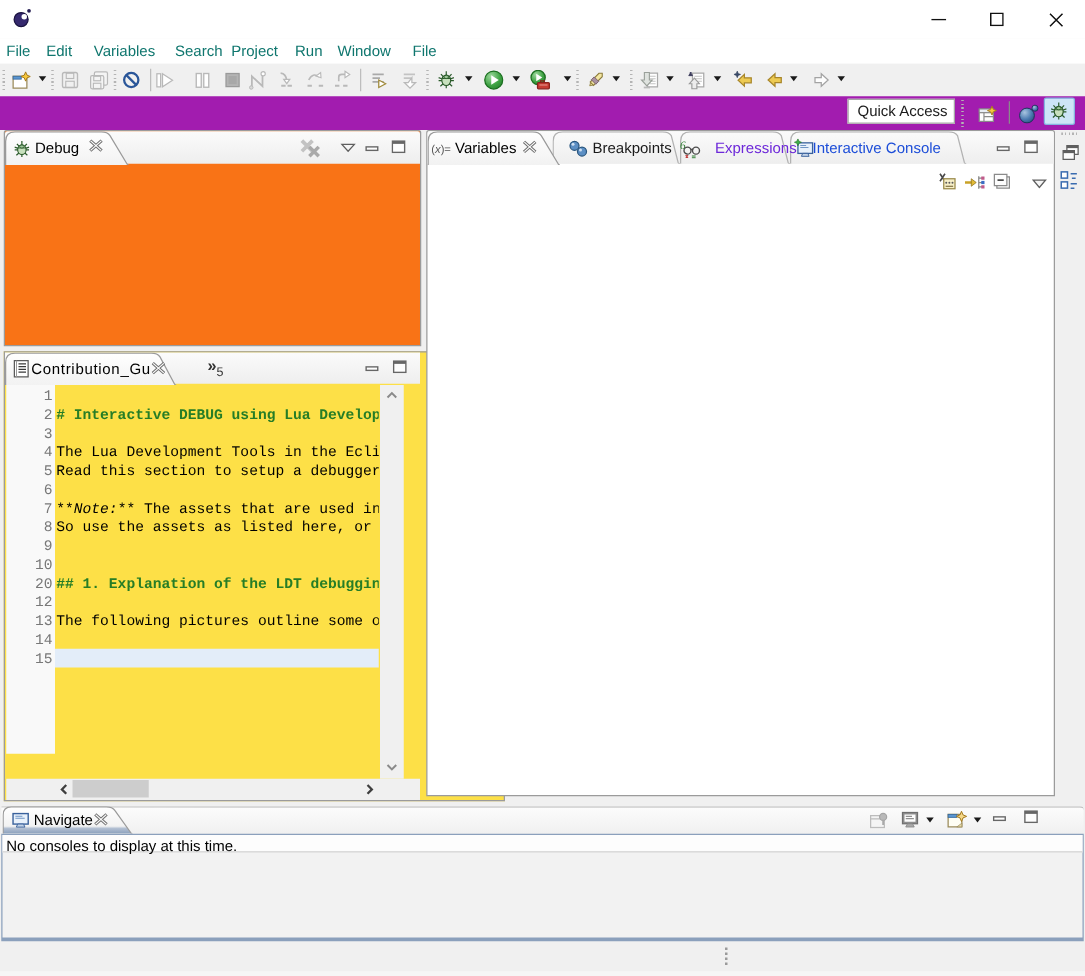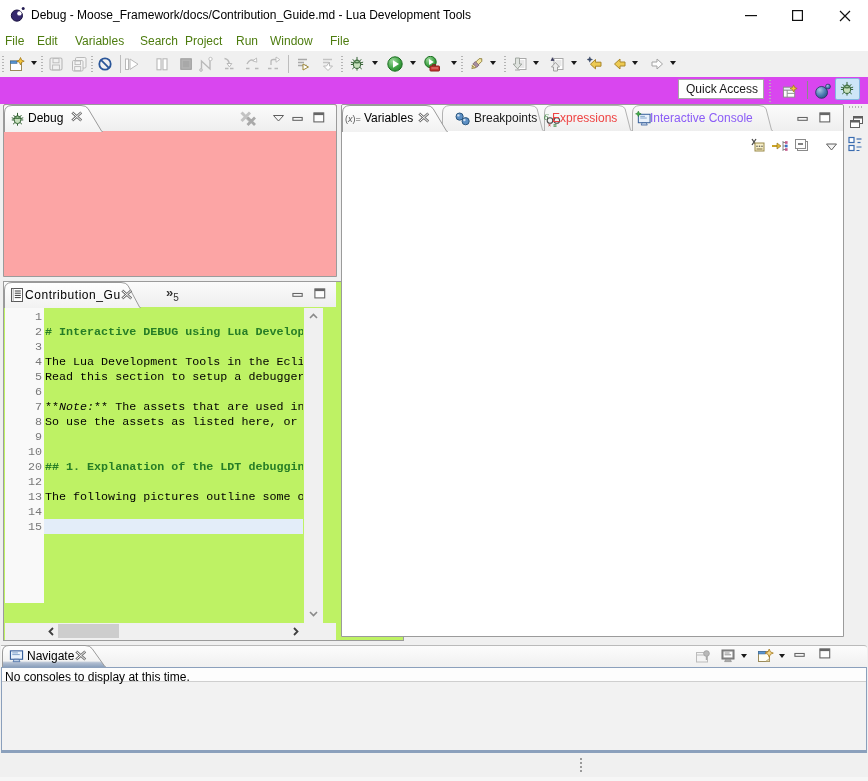--- a/index.html
+++ b/index.html
@@ -3,23 +3,23 @@
 <meta charset="utf-8">
 <style>
 * { margin:0; padding:0; box-sizing:border-box; }
 html,body { width:868px; height:781px; overflow:hidden; }
 body { font-family:"Liberation Sans",sans-serif; background:#f0f0f0; position:relative; font-size:12px; }
 #root { position:absolute; top:0; left:0; width:868px; height:781px; background:#f0f0f0; }
 .abs { position:absolute; }
 #titlebar { position:absolute; top:0; left:0; width:868px; height:31px; background:#ffffff; }
 #titletext { position:absolute; left:31px; top:8px; font-size:12px; color:#000; white-space:nowrap;  }
 #menubar { position:absolute; top:31px; left:0; width:868px; height:20px; background:#ffffff; }
-.menuitem { position:absolute; top:3px; font-size:12px; color:#4d7c0f; }
+.menuitem { position:absolute; top:3px; font-size:12px; color:#0f766e; }
 #toolbar { position:absolute; top:51px; left:0; width:868px; height:26px; background:#f0f0f0; }
-#row2 { position:absolute; top:77px; left:0; width:868px; height:27px; background:#d946ef; }
+#row2 { position:absolute; top:77px; left:0; width:868px; height:27px; background:#a21caf; }
 .ticon { position:absolute; top:5px; width:16px; height:16px; }
 .tsep { position:absolute; top:4px; width:1px; height:18px; background:#bdbdbd; }
 .tgrip { position:absolute; top:5px; width:2px; height:16px; background-image:repeating-linear-gradient(to bottom,#b4b4b4 0 1px,rgba(0,0,0,0) 1px 3px); }
 .darr { position:absolute; top:10px; width:0; height:0; border-left:3.5px solid transparent; border-right:3.5px solid transparent; border-top:4.2px solid #1a1a1a; }
 #qa { position:absolute; left:678px; top:2px; width:86px; height:20px; background:#fff; border:1px solid #a6a6a6; font-size:12px; color:#1a1a1a; padding:2px 0 0 7px; }
 .view { position:absolute; }
 .tablabel { position:absolute; top:6px; font-size:12px; white-space:nowrap; color:#000; }
 .lnum { position:absolute; left:2px; width:36px; text-align:right; color:#787878; font-family:"Liberation Mono",monospace; font-size:11.7px; }
 .cline { position:absolute; left:41px; white-space:pre; color:#000; font-family:"Liberation Mono",monospace; font-size:11.7px; }
 .green { color:#267d26; font-weight:bold; }
@@ -27,21 +27,20 @@
 </style>
 </head>
 <body>
 <div id="root">
 <div id="titlebar">
  <svg class="abs" style="left:9px;top:7px" width="18" height="18" viewBox="0 0 18 18">
   <circle cx="7.9" cy="8.6" r="5.6" fill="#35296e" stroke="#1a1340" stroke-width="1"></circle>
   <circle cx="10.4" cy="6.4" r="2.2" fill="#ffffff"></circle>
   <circle cx="14.2" cy="1.6" r="1.5" fill="#241c52"></circle>
  </svg>
- <div id="titletext">Debug - Moose_Framework/docs/Contribution_Guide.md - Lua Development Tools</div>
  <svg class="abs" style="left:745px;top:15px" width="12" height="2" viewBox="0 0 12 2">
         <rect width="12" height="1.2" fill="#111"></rect>
       </svg>
  <svg class="abs" style="left:792px;top:10px" width="11" height="11" viewBox="0 0 11 11">
         <rect x="0.6" y="0.6" width="9.8" height="9.8" fill="none" stroke="#111" stroke-width="1.2"></rect>
       </svg>
  <svg class="abs" style="left:839px;top:10px" width="12" height="12" viewBox="0 0 12 12">
         <path d="M1 1 L11 11 M11 1 L1 11" stroke="#111" stroke-width="1.2"></path>
       </svg>
 </div>
@@ -256,21 +255,21 @@
           <stop offset="1" stop-color="#eeeeee"></stop>
         </linearGradient>
         <linearGradient id="tgcon" x1="0" y1="0" x2="0" y2="1">
           <stop offset="0" stop-color="#ffffff"></stop>
           <stop offset="0.72" stop-color="#f2f2f2"></stop>
           <stop offset="0.8" stop-color="#b2bfd2"></stop>
           <stop offset="1" stop-color="#8ba0bc"></stop>
         </linearGradient>
       </defs>
     </svg>
-<div class="view" style="left:3px;top:104px;width:334px;height:173px;border:1px solid #9b9b9b;border-radius:2px 2px 0 0;background:#fca5a5">
+<div class="view" style="left:3px;top:104px;width:334px;height:173px;border:1px solid #9b9b9b;border-radius:2px 2px 0 0;background:#f97316">
 <div class="abs" style="left:0;top:0;width:332px;height:26px;background:linear-gradient(#fbfbfb,#eeeeee);border-radius:2px 2px 0 0"></div>
 <svg class="abs" style="left:0;top:0" width="100" height="27" viewBox="0 0 100 27">
         <path d="M0.5 27 L0.5 8 Q0.5 0.5 8 0.5 L77 0.5 Q82 0.5 84 3.5 L97.5 26 Q98 27 99 27" fill="url(#tgsel)" stroke="#9a9a9a" stroke-width="1"></path>
       </svg>
 <svg class="abs" style="left:6px;top:7px" width="15" height="15" viewBox="0 0 17 17">
 <g stroke="#2a5a2a" stroke-width="1.1">
 <line x1="8.5" y1="5" x2="8.5" y2="1"></line>
           <line x1="4" y1="3.5" x2="6.5" y2="6.3"></line>
           <line x1="13" y1="3.5" x2="10.5" y2="6.3"></line>
 <line x1="2" y1="6.5" x2="5.2" y2="7.6"></line>
@@ -298,21 +297,21 @@
         <path d="M1.5 1.5 h10 L6.5 7 z" fill="#f5f5f5" stroke="#5f5f5f"></path>
       </svg>
 <svg class="abs" style="left:288px;top:7px" width="12" height="11" viewBox="0 0 12 11">
         <rect x="0.9" y="5.5" width="9.3" height="2.8" fill="#fdfdfd" stroke="#666" stroke-width="1.1"></rect>
       </svg>
 <svg class="abs" style="left:309px;top:7px" width="12" height="11" viewBox="0 0 12 11">
         <rect x="0.9" y="0.9" width="9.8" height="9" fill="#fdfdfd" stroke="#666" stroke-width="1.1"></rect>
         <rect x="0.9" y="0.9" width="9.8" height="2.2" fill="#666"></rect>
       </svg>
 </div>
-<div class="view" style="left:3px;top:281px;width:401px;height:360px;border:1px solid #9b9b9b;background:#bef264">
+<div class="view" style="left:3px;top:281px;width:401px;height:360px;border:1px solid #9b9b9b;background:#fde047">
 <div class="abs" style="left:0;top:0;width:332px;height:25px;background:linear-gradient(#fbfbfb,#eeeeee)"></div>
 <svg class="abs" style="left:0;top:0" width="138" height="26" viewBox="0 0 138 26">
         <path d="M0.5 26 L0.5 8 Q0.5 0.5 8 0.5 L117 0.5 Q122 0.5 124 3.5 L135.5 25 Q136 26 137 26" fill="url(#tgsel)" stroke="#9a9a9a" stroke-width="1"></path>
       </svg>
 <svg class="abs" style="left:6px;top:5px" width="14" height="16" viewBox="0 0 14 16">
         <rect x="1.5" y="1.5" width="11" height="13" fill="#fff" stroke="#5a5a5a"></rect>
         <path d="M3.2 1.5 v13" stroke="#9a9a9a" stroke-width="0.8"></path>
         <path d="M4.8 4 h6 M4.8 6.2 h6 M4.8 8.4 h6 M4.8 10.6 h6" stroke="#3a3a3a" stroke-width="1"></path>
       </svg>
 <div class="tablabel" style="left:21px;letter-spacing:0.55px">Contribution_Gu</div>
@@ -398,28 +397,28 @@
       </svg>
 <div class="tablabel" style="left:132px;color:#1a1a1a">Breakpoints</div>
 <svg class="abs" style="left:202px;top:7px" width="18" height="15" viewBox="0 0 18 15">
         <text x="0" y="7.5" font-size="9" font-style="italic" fill="#2e7d32" font-family="serif">6</text>
         <circle cx="6" cy="8.5" r="2.8" fill="none" stroke="#4a4a4a" stroke-width="1.1"></circle>
         <circle cx="12.8" cy="8.5" r="2.8" fill="none" stroke="#4a4a4a" stroke-width="1.1"></circle>
         <path d="M8.8 8 q1.2 -1.6 1.6 0" fill="none" stroke="#4a4a4a" stroke-width="0.9"></path>
         <path d="M4.5 12.2 l2 1.8 M6.5 12.2 l-2 1.8" stroke="#c03a3a" stroke-width="1"></path>
         <path d="M9.5 12.8 h3 M9.5 14.2 h3" stroke="#2e7d32" stroke-width="0.9"></path>
       </svg>
-<div class="tablabel" style="left:210px;color:#ef4444">Expressions</div>
+<div class="tablabel" style="left:230px;color:#6d28d9">Expressions</div>
 <svg class="abs" style="left:293px;top:6px" width="17" height="15" viewBox="0 0 18 16">
         <rect x="3.5" y="3.5" width="12.5" height="9" fill="#e8f1fb" stroke="#39619c" stroke-width="1.1"></rect>
         <path d="M5.5 5.7 h5 M5.5 7.5 h7" stroke="#6f95c4" stroke-width="0.9"></path>
         <path d="M7.5 12.5 h4.5 l1 2.5 h-6.5 z" fill="#c3d3e8" stroke="#39619c" stroke-width="0.8"></path>
         <path fill="#3fae49" stroke="#1e6e23" stroke-width="0.5" d="M3.5 0 l0.9 2.1 2.1 0.9 -2.1 0.9 -0.9 2.1 -0.9 -2.1 -2.1 -0.9 2.1 -0.9 z"></path>
       </svg>
-<div class="tablabel" style="left:308px;color:#8b5cf6">Interactive Console</div>
+<div class="tablabel" style="left:308px;color:#1d4ed8">Interactive Console</div>
 <svg class="abs" style="left:455px;top:7px" width="12" height="11" viewBox="0 0 12 11">
         <rect x="0.9" y="5.5" width="9.3" height="2.8" fill="#fdfdfd" stroke="#666" stroke-width="1.1"></rect>
       </svg>
 <svg class="abs" style="left:477px;top:7px" width="12" height="11" viewBox="0 0 12 11">
         <rect x="0.9" y="0.9" width="9.8" height="9" fill="#fdfdfd" stroke="#666" stroke-width="1.1"></rect>
         <rect x="0.9" y="0.9" width="9.8" height="2.2" fill="#666"></rect>
       </svg>
 <svg class="abs" style="left:408px;top:33px" width="17" height="16" viewBox="0 0 17 16">
         <path d="M2 1 l4 6 M6 1 l-4 6" stroke="#4a4a4a" stroke-width="1.3"></path>
         <rect x="5" y="5" width="9" height="8" fill="#f7efc8" stroke="#9a8a4a"></rect>

